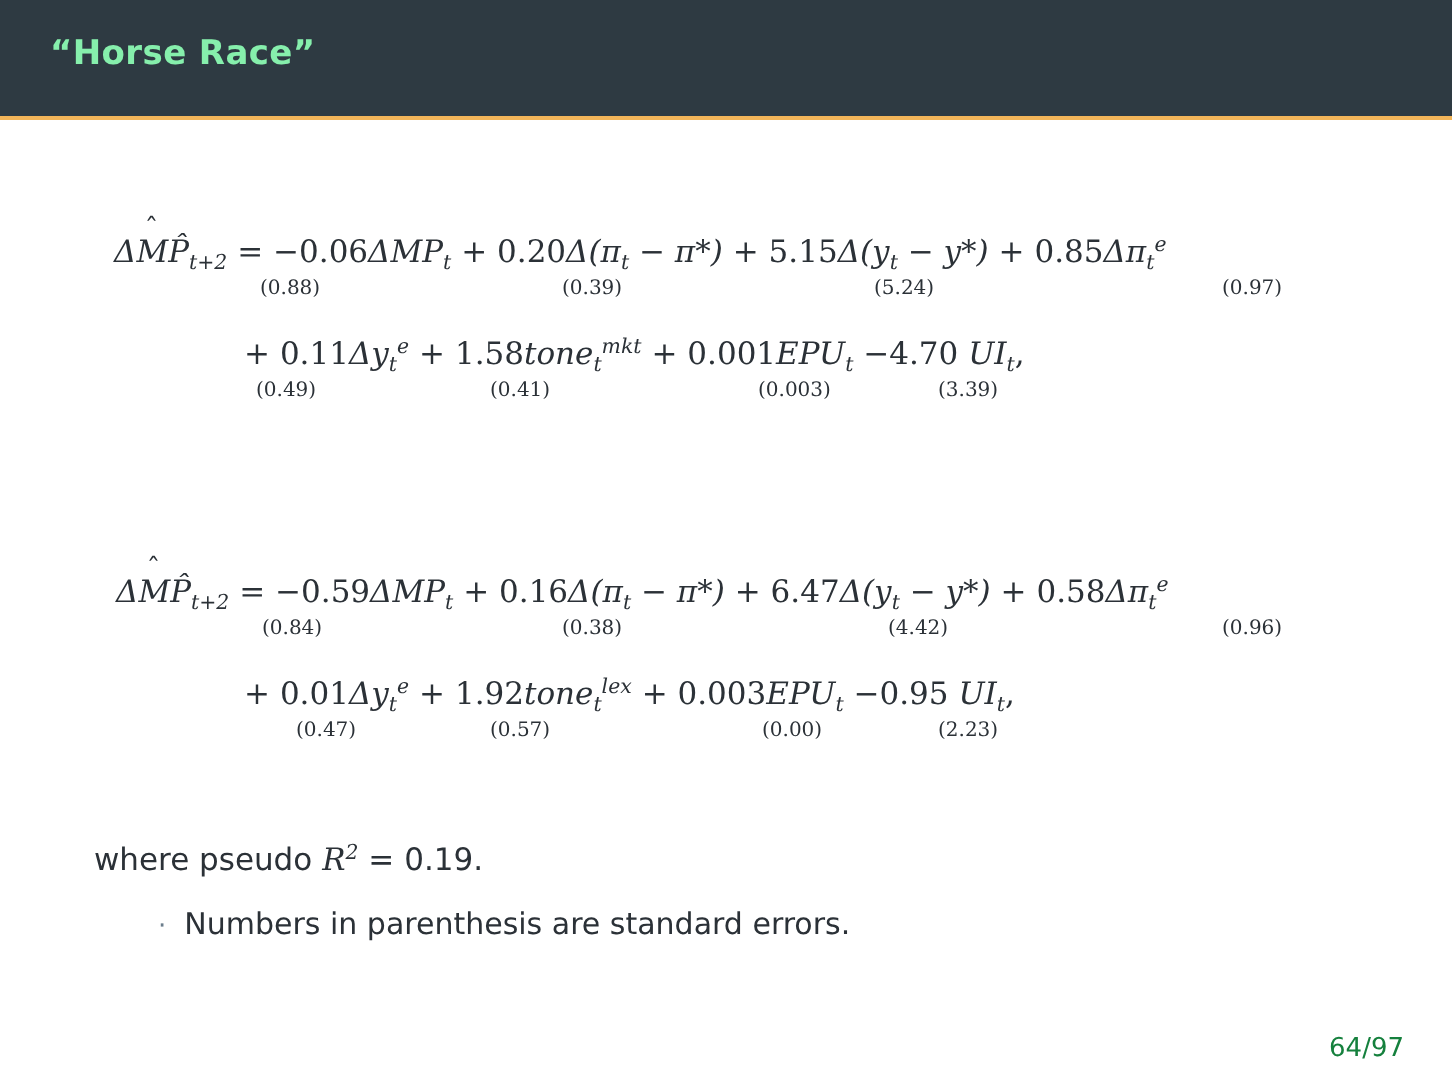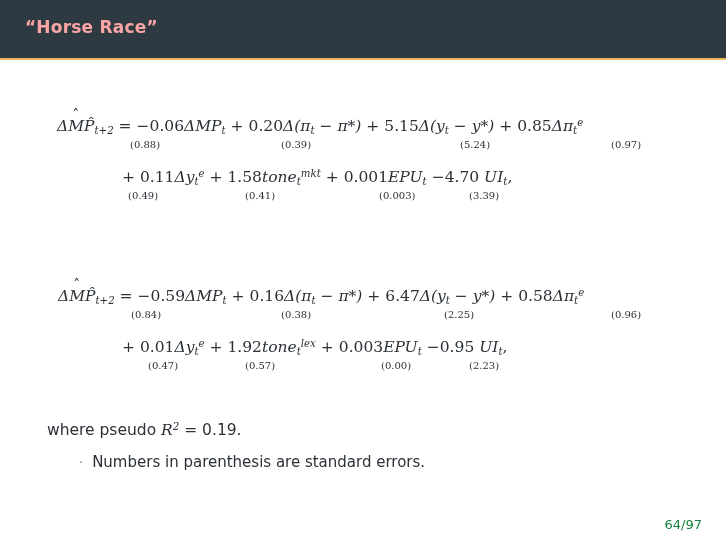--- a/index.html
+++ b/index.html
@@ -23,21 +23,21 @@
     position: absolute;
     top: 0; left: 0;
     width: 726px;
     height: 58px;
     background: #2e3a42;
   }
   .title-bar .title {
     position: absolute;
     left: 25px;
     top: 17px;
-    color: #fca5a5;
+    color: #86efac;
     font-size: 17px;
     font-weight: bold;
     letter-spacing: 0.2px;
   }
   .accent-rule {
     position: absolute;
     top: 58px;
     left: 0;
     width: 726px;
     height: 3px;
@@ -169,21 +169,21 @@
       <span class="num">0.20</span><span>Δ(π</span><sub>t</sub><span> − π*)</span>
       <span class="op">+</span>
       <span class="num">5.15</span><span>Δ(y</span><sub>t</sub><span> − y*)</span>
       <span class="op">+</span>
       <span class="num">0.85</span><span>Δπ</span><sub>t</sub><sup>e</sup>
     </div>
 
     <div class="se-row" style="left:0px; top:78px; width:726px; height:14px;">
       <span style="left:130px;">(0.88)</span>
       <span style="left:281px;">(0.39)</span>
-      <span style="left:460px;text-align:right;">(5.24)</span>
+      <span style="left:437px;text-align:right;">(5.24)</span>
       <span style="left:611px;">(0.97)</span>
     </div>
 
     <div class="math eq-line2" style="left:122px; top:107px;">
       <span class="op">+</span>
       <span class="num">0.11</span><span>Δy</span><sub>t</sub><sup>e</sup>
       <span class="op">+</span>
       <span class="num">1.58</span><span>tone</span><sub>t</sub><sup>mkt</sup>
       <span class="op">+</span>
       <span class="num">0.001</span><span>EPU</span><sub>t</sub>
@@ -208,21 +208,21 @@
       <span class="num">0.16</span><span>Δ(π</span><sub>t</sub><span> − π*)</span>
       <span class="op">+</span>
       <span class="num">6.47</span><span>Δ(y</span><sub>t</sub><span> − y*)</span>
       <span class="op">+</span>
       <span class="num">0.58</span><span>Δπ</span><sub>t</sub><sup>e</sup>
     </div>
 
     <div class="se-row" style="left:0px; top:248px; width:726px; height:14px;">
       <span style="left:131px;">(0.84)</span>
       <span style="left:281px;text-align:right;">(0.38)</span>
-      <span style="left:444px;">(2.25)</span>
+      <span style="left:444px;">(4.42)</span>
       <span style="left:611px;">(0.96)</span>
     </div>
 
     <div class="math eq-line2" style="left:122px; top:277px;">
       <span class="op">+</span>
       <span class="num">0.01</span><span>Δy</span><sub>t</sub><sup>e</sup>
       <span class="op">+</span>
       <span class="num">1.92</span><span>tone</span><sub>t</sub><sup>lex</sup>
       <span class="op">+</span>
       <span class="num">0.003</span><span>EPU</span><sub>t</sub>

